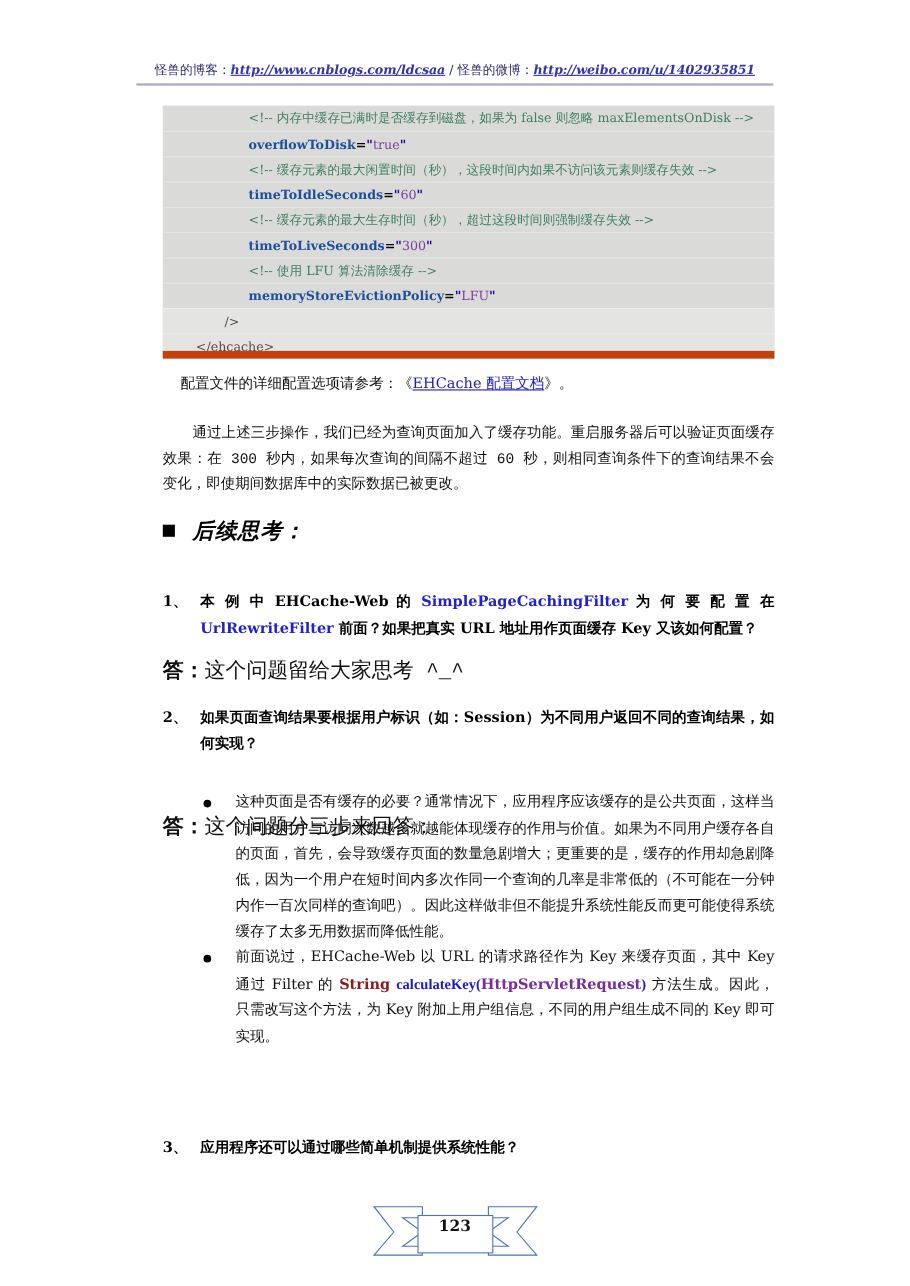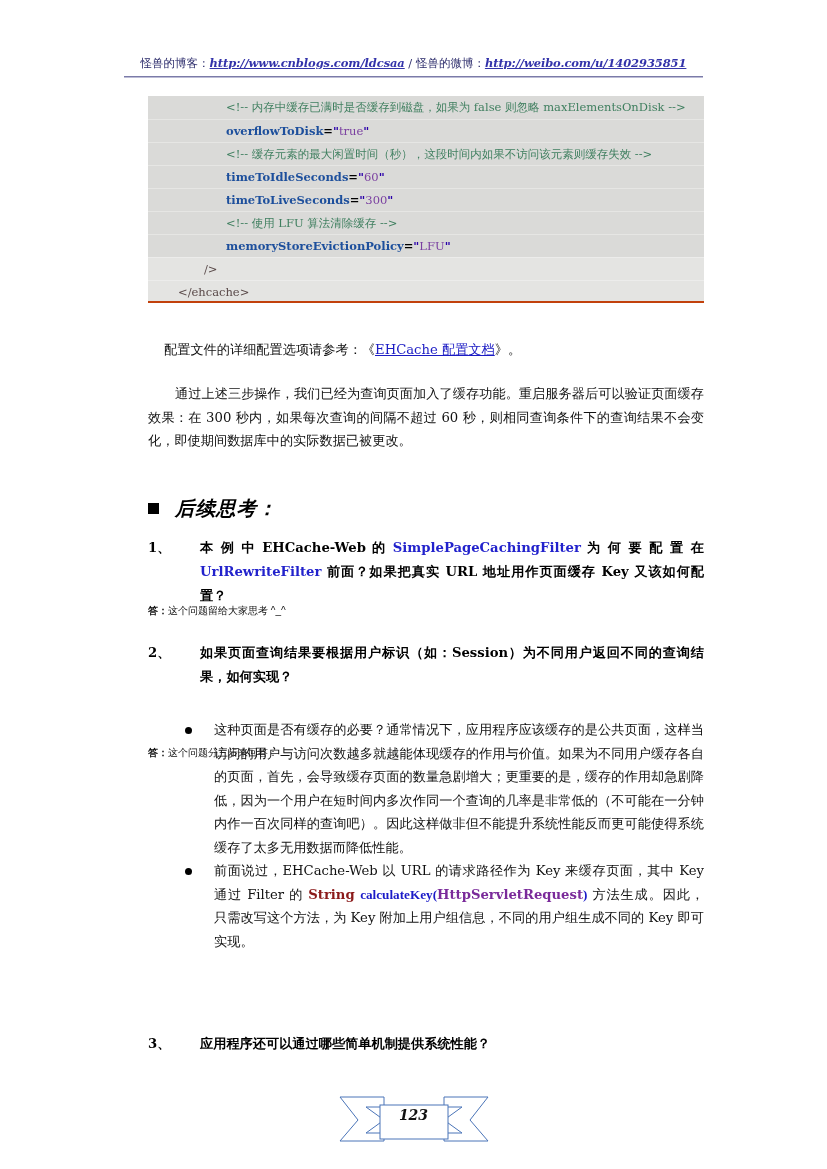--- a/index.html
+++ b/index.html
@@ -79,21 +79,21 @@
     font-size: 11.5px;
     border-top: 1px solid #e6e6e4;
     box-sizing: border-box;
     overflow: hidden;
   }
   .code-row:first-child { border-top: 0; }
   .code-row.tail {
     background: #e4e4e2;
     border-top: 1px solid #ececeb;
   }
-  .code-row.tail.last { border-bottom: 2px solid #c2410c; }
+  .code-row.tail.last { border-bottom: 7px solid #c2410c; }
   .ci { display: inline-block; }
   .ind-1 { padding-left: 78px; }
   .ind-2 { padding-left: 56px; }
   .ind-3 { padding-left: 30px; }
   .c-comment {
     color: #3f7f5f;
     font-weight: normal;
   }
   .c-attr {
     color: #1d4f9c;
@@ -133,27 +133,28 @@
   }
   .a-link {
     color: #1b1bc4;
     text-decoration: underline;
   }
   .p-summary {
     left: 148px;
     top: 382px;
     width: 556px;
     text-indent: 27px;
+    font-family: Liberation Mono, monospace;
   }
 
   
   .sect-head {
     position: absolute;
     left: 148px;
-    top: 495px;
+    top: 469px;
     display: flex;
     align-items: center;
     gap: 16px;
   }
   .sect-bullet {
     width: 11px;
     height: 11px;
     background: #000000;
     display: inline-block;
   }
@@ -176,34 +177,34 @@
     color: #000000;
   }
   .qnum {
     position: absolute;
     left: 0;
     top: 0;
     width: 34px;
   }
   .qtext {
     display: block;
-    margin-left: 52px;
+    margin-left: 34px;
   }
   .q-just { text-align: justify; text-justify: inter-ideograph; }
   .kw-blue { color: #2222cc; }
 
   .q1 { left: 148px; top: 536px; width: 556px; }
   .q2 { left: 148px; top: 641px; width: 556px; }
   .q3 { left: 148px; top: 1032px; width: 556px; }
 
   
   .ans {
     position: absolute;
-    font-family: Liberation Sans, sans-serif;
-    font-size: 10px;
+    font-family: Liberation Mono, monospace;
+    font-size: 19px;
     line-height: 23.5px;
     color: #111111;
   }
   .ans .alabel {
     font-weight: bold;
   }
   .a1 { left: 148px; top: 599px; width: 556px; }
   .a2 { left: 148px; top: 694px; width: 556px; margin-top: 47px; }
 
   
@@ -258,39 +259,39 @@
   }
   .pagenum {
     position: absolute;
     left: 0;
     top: 14px;
     width: 156px;
     text-align: center;
     font-family: "DejaVu Serif", "Liberation Serif", serif;
     font-size: 14px;
     font-weight: bold;
-    font-style: italic;
     color: #111111;
   }
 </style>
 </head>
 <body>
 
 <div class="page">
 
   <div class="header">
     <span class="hlabel">怪兽的博客：</span><span class="hlink">http://www.cnblogs.com/ldcsaa</span><span class="hsep"> / </span><span class="hlabel">怪兽的微博：</span><span class="hlink">http://weibo.com/u/1402935851</span>
   </div>
   <div class="header-rule"></div>
 
   <div class="codeblock" id="codeblock">
       <div class="code-row"><span class="ci ind-1"><span class="c-comment">&lt;!--  内存中缓存已满时是否缓存到磁盘，如果为  false  则忽略  maxElementsOnDisk  --&gt;</span></span></div>
       <div class="code-row"><span class="ci ind-1"><span class="c-attr">overflowToDisk</span><span class="c-eq">=</span><span class="c-str">"</span><span class="c-strval">true</span><span class="c-str">"</span></span></div>
       <div class="code-row"><span class="ci ind-1"><span class="c-comment">&lt;!--  缓存元素的最大闲置时间（秒），这段时间内如果不访问该元素则缓存失效  --&gt;</span></span></div>
       <div class="code-row"><span class="ci ind-1"><span class="c-attr">timeToIdleSeconds</span><span class="c-eq">=</span><span class="c-str">"</span><span class="c-strval">60</span><span class="c-str">"</span></span></div>
+      <div class="code-row"><span class="ci ind-1"><span class="c-comment">&lt;!--  缓存元素的最大生存时间（秒），超过这段时间则强制缓存失效  --&gt;</span></span></div>
       <div class="code-row"><span class="ci ind-1"><span class="c-attr">timeToLiveSeconds</span><span class="c-eq">=</span><span class="c-str">"</span><span class="c-strval">300</span><span class="c-str">"</span></span></div>
       <div class="code-row"><span class="ci ind-1"><span class="c-comment">&lt;!--  使用  LFU  算法清除缓存  --&gt;</span></span></div>
       <div class="code-row"><span class="ci ind-1"><span class="c-attr">memoryStoreEvictionPolicy</span><span class="c-eq">=</span><span class="c-str">"</span><span class="c-strval">LFU</span><span class="c-str">"</span></span></div>
       <div class="code-row tail"><span class="ci ind-2"><span class="c-tag">/&gt;</span></span></div>
       <div class="code-row tail last"><span class="ci ind-3"><span class="c-tag">&lt;/ehcache&gt;</span></span></div>
     </div>
 
   <div class="para p-ref">
     <span>配置文件的详细配置选项请参考：《</span><a class="a-link" href="#">EHCache  配置文档</a><span>》。</span>
   </div>

